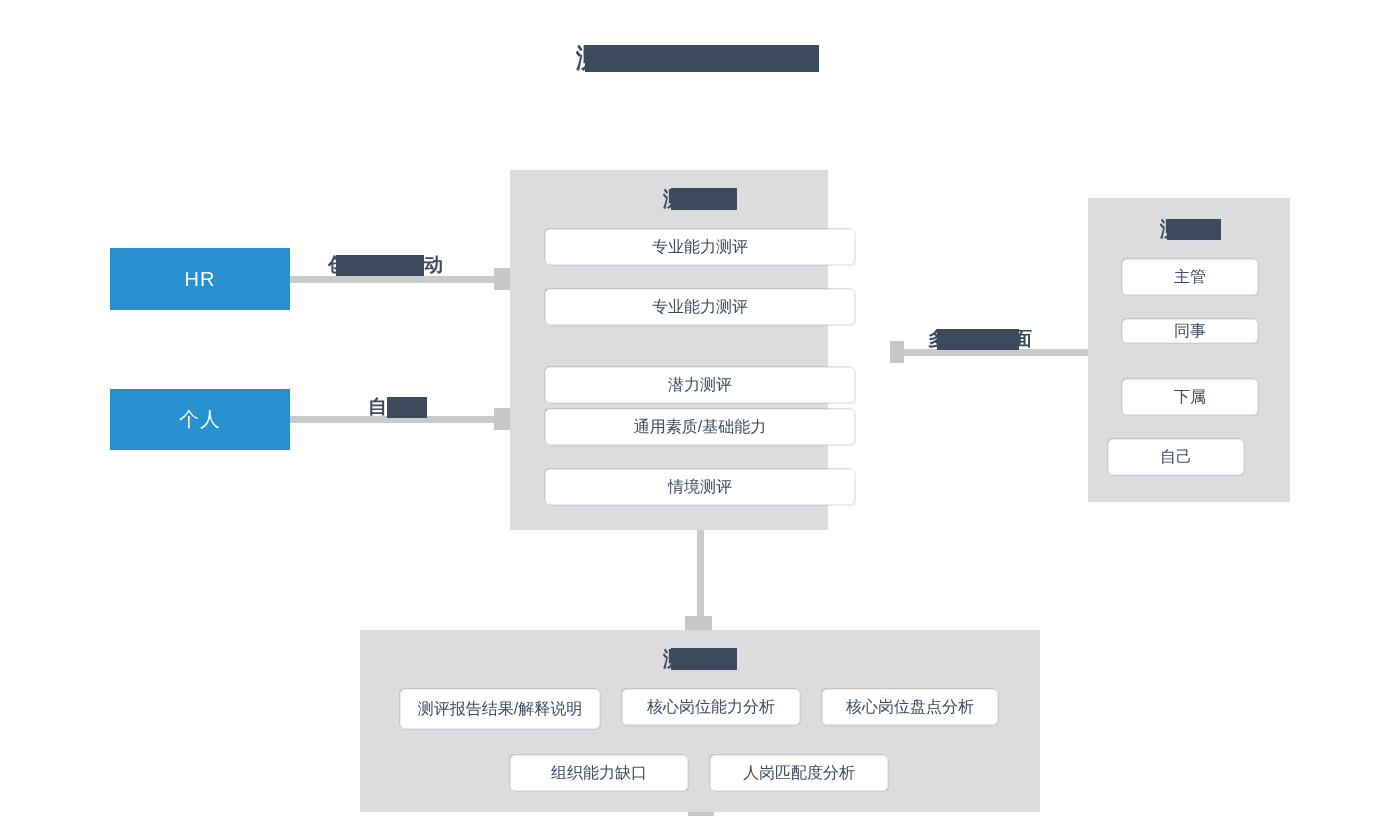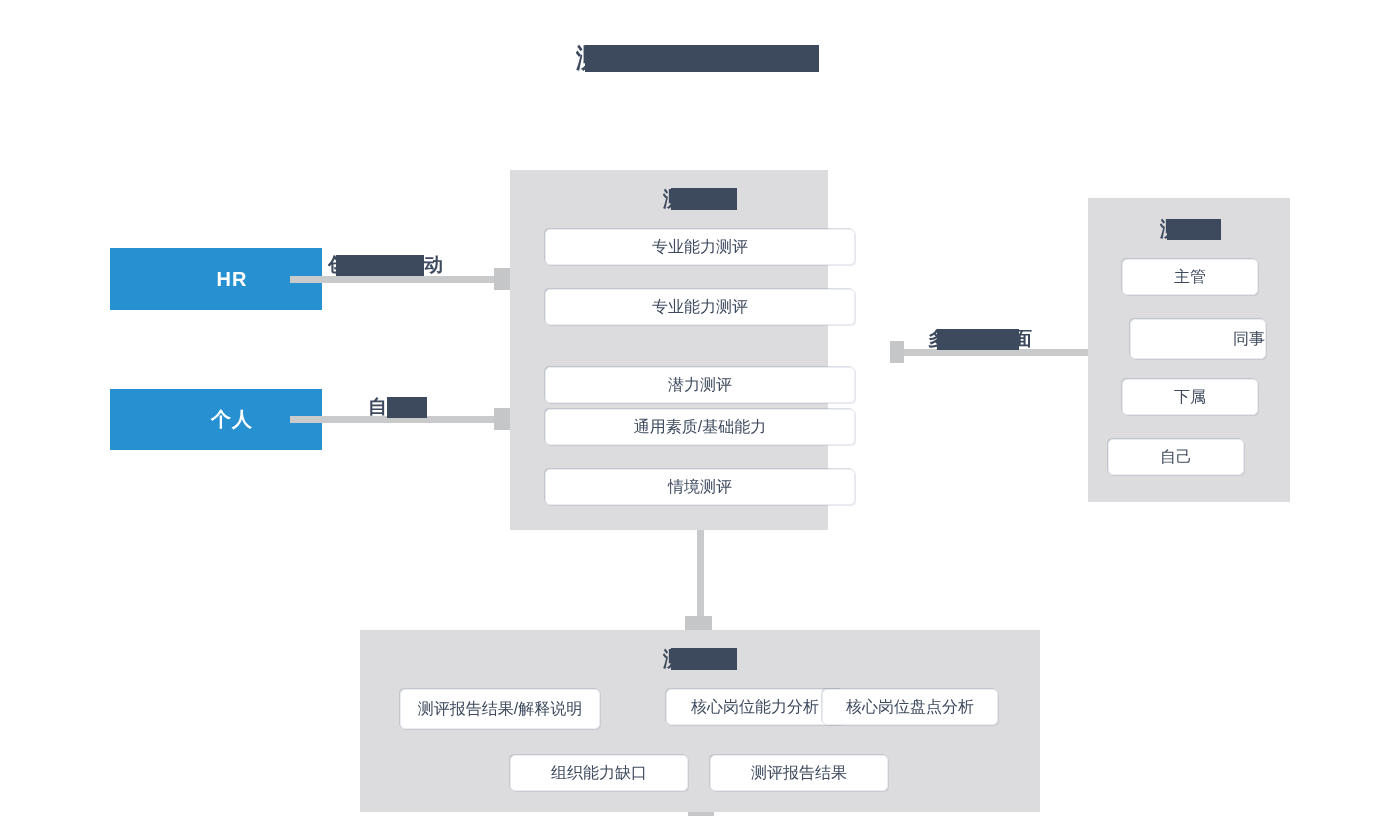--- a/index.html
+++ b/index.html
@@ -7,21 +7,21 @@
     position:relative;width:1400px;height:816px;overflow:hidden;
     font-family:"Liberation Sans","DejaVu Sans",sans-serif;
     background:#ffffff;
   }
   
   .panel{position:absolute;background:#dcdcde;}
   
   .actor{
     position:absolute;background:#2690d0;color:#ffffff;
     display:flex;align-items:center;justify-content:center;
-    font-size:20px;font-weight:bold;letter-spacing:1px;padding-left:32px;
+    font-size:20px;font-weight:normal;letter-spacing:1px;
   }
   
   .item{
     position:absolute;background:#ffffff;border:1px solid #e9ecf2;border-radius:5px;
     display:flex;align-items:center;justify-content:center;
     font-size:16px;color:#3d4a5e;
     box-shadow:-1px -1px 0 rgba(120,130,145,0.25), 1px 1px 0 rgba(120,130,145,0.18);
     box-sizing:border-box;white-space:nowrap;
   }
   
@@ -104,46 +104,46 @@
   </div>
 
   <div class="panel" style="left:1088px;top:198px;width:202px;height:304px;">
     <div class="olabel hdr" style="left:72px;top:17px;">
       <span class="frag" style="width:7px;">测</span>
       <span class="block" style="width:54px;height:21px;"></span>
     </div>
     <div class="item" style="left:34px;top:61px;width:136px;height:36px;">
       <span>主管</span>
     </div>
-    <div class="item" style="left:42px;top:121px;width:136px;height:40px;justify-content:flex-end;">
+    <div class="item" style="left:34px;top:121px;width:136px;height:24px;">
       <span>同事</span>
     </div>
     <div class="item" style="left:34px;top:181px;width:136px;height:36px;">
       <span>下属</span>
     </div>
     <div class="item" style="left:20px;top:241px;width:136px;height:36px;">
       <span>自己</span>
     </div>
   </div>
 
   <div class="panel" style="left:360px;top:630px;width:680px;height:182px;">
     <div class="olabel hdr" style="left:303px;top:15px;">
       <span class="frag" style="width:8px;">测</span>
       <span class="block" style="width:66px;height:22px;"></span>
     </div>
     <div class="item" style="left:40px;top:59px;width:200px;height:40px;">
       <span>测评报告结果/解释说明</span>
     </div>
-    <div class="item" style="left:262px;top:59px;width:178px;height:36px;margin-left:44px;">
+    <div class="item" style="left:262px;top:59px;width:178px;height:36px;">
       <span>核心岗位能力分析</span>
     </div>
     <div class="item" style="left:462px;top:59px;width:176px;height:36px;">
       <span>核心岗位盘点分析</span>
     </div>
     <div class="item" style="left:150px;top:125px;width:178px;height:36px;">
       <span>组织能力缺口</span>
     </div>
     <div class="item" style="left:350px;top:125px;width:178px;height:36px;">
-      <span>测评报告结果</span>
+      <span>人岗匹配度分析</span>
     </div>
   </div>
 
 </div>
 
 </body></html>

